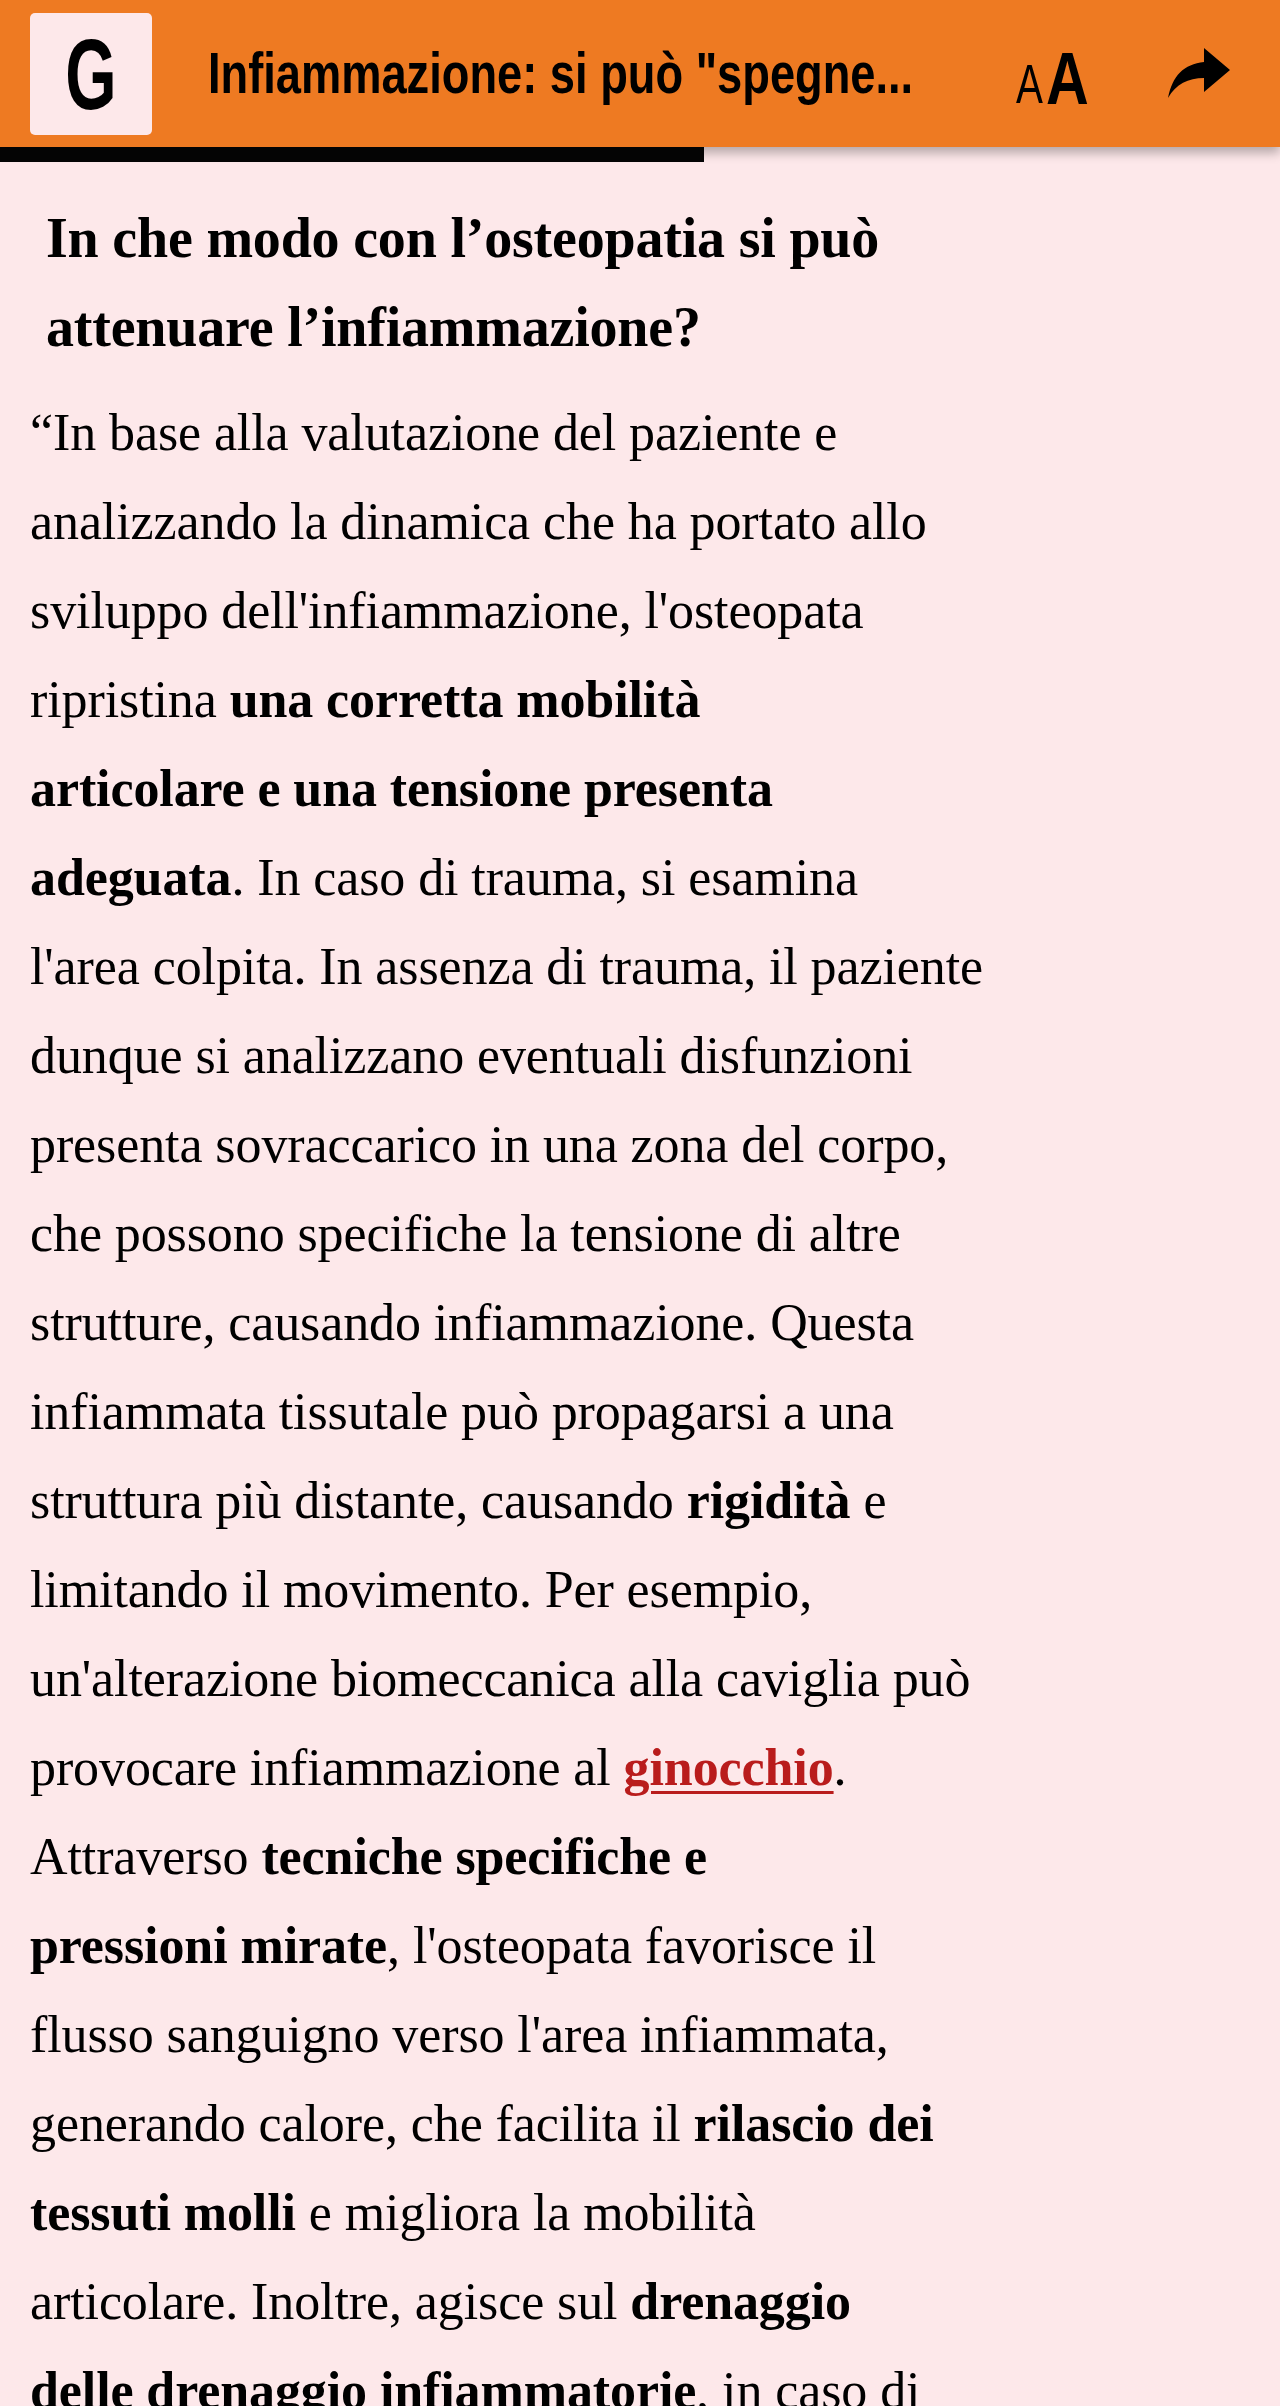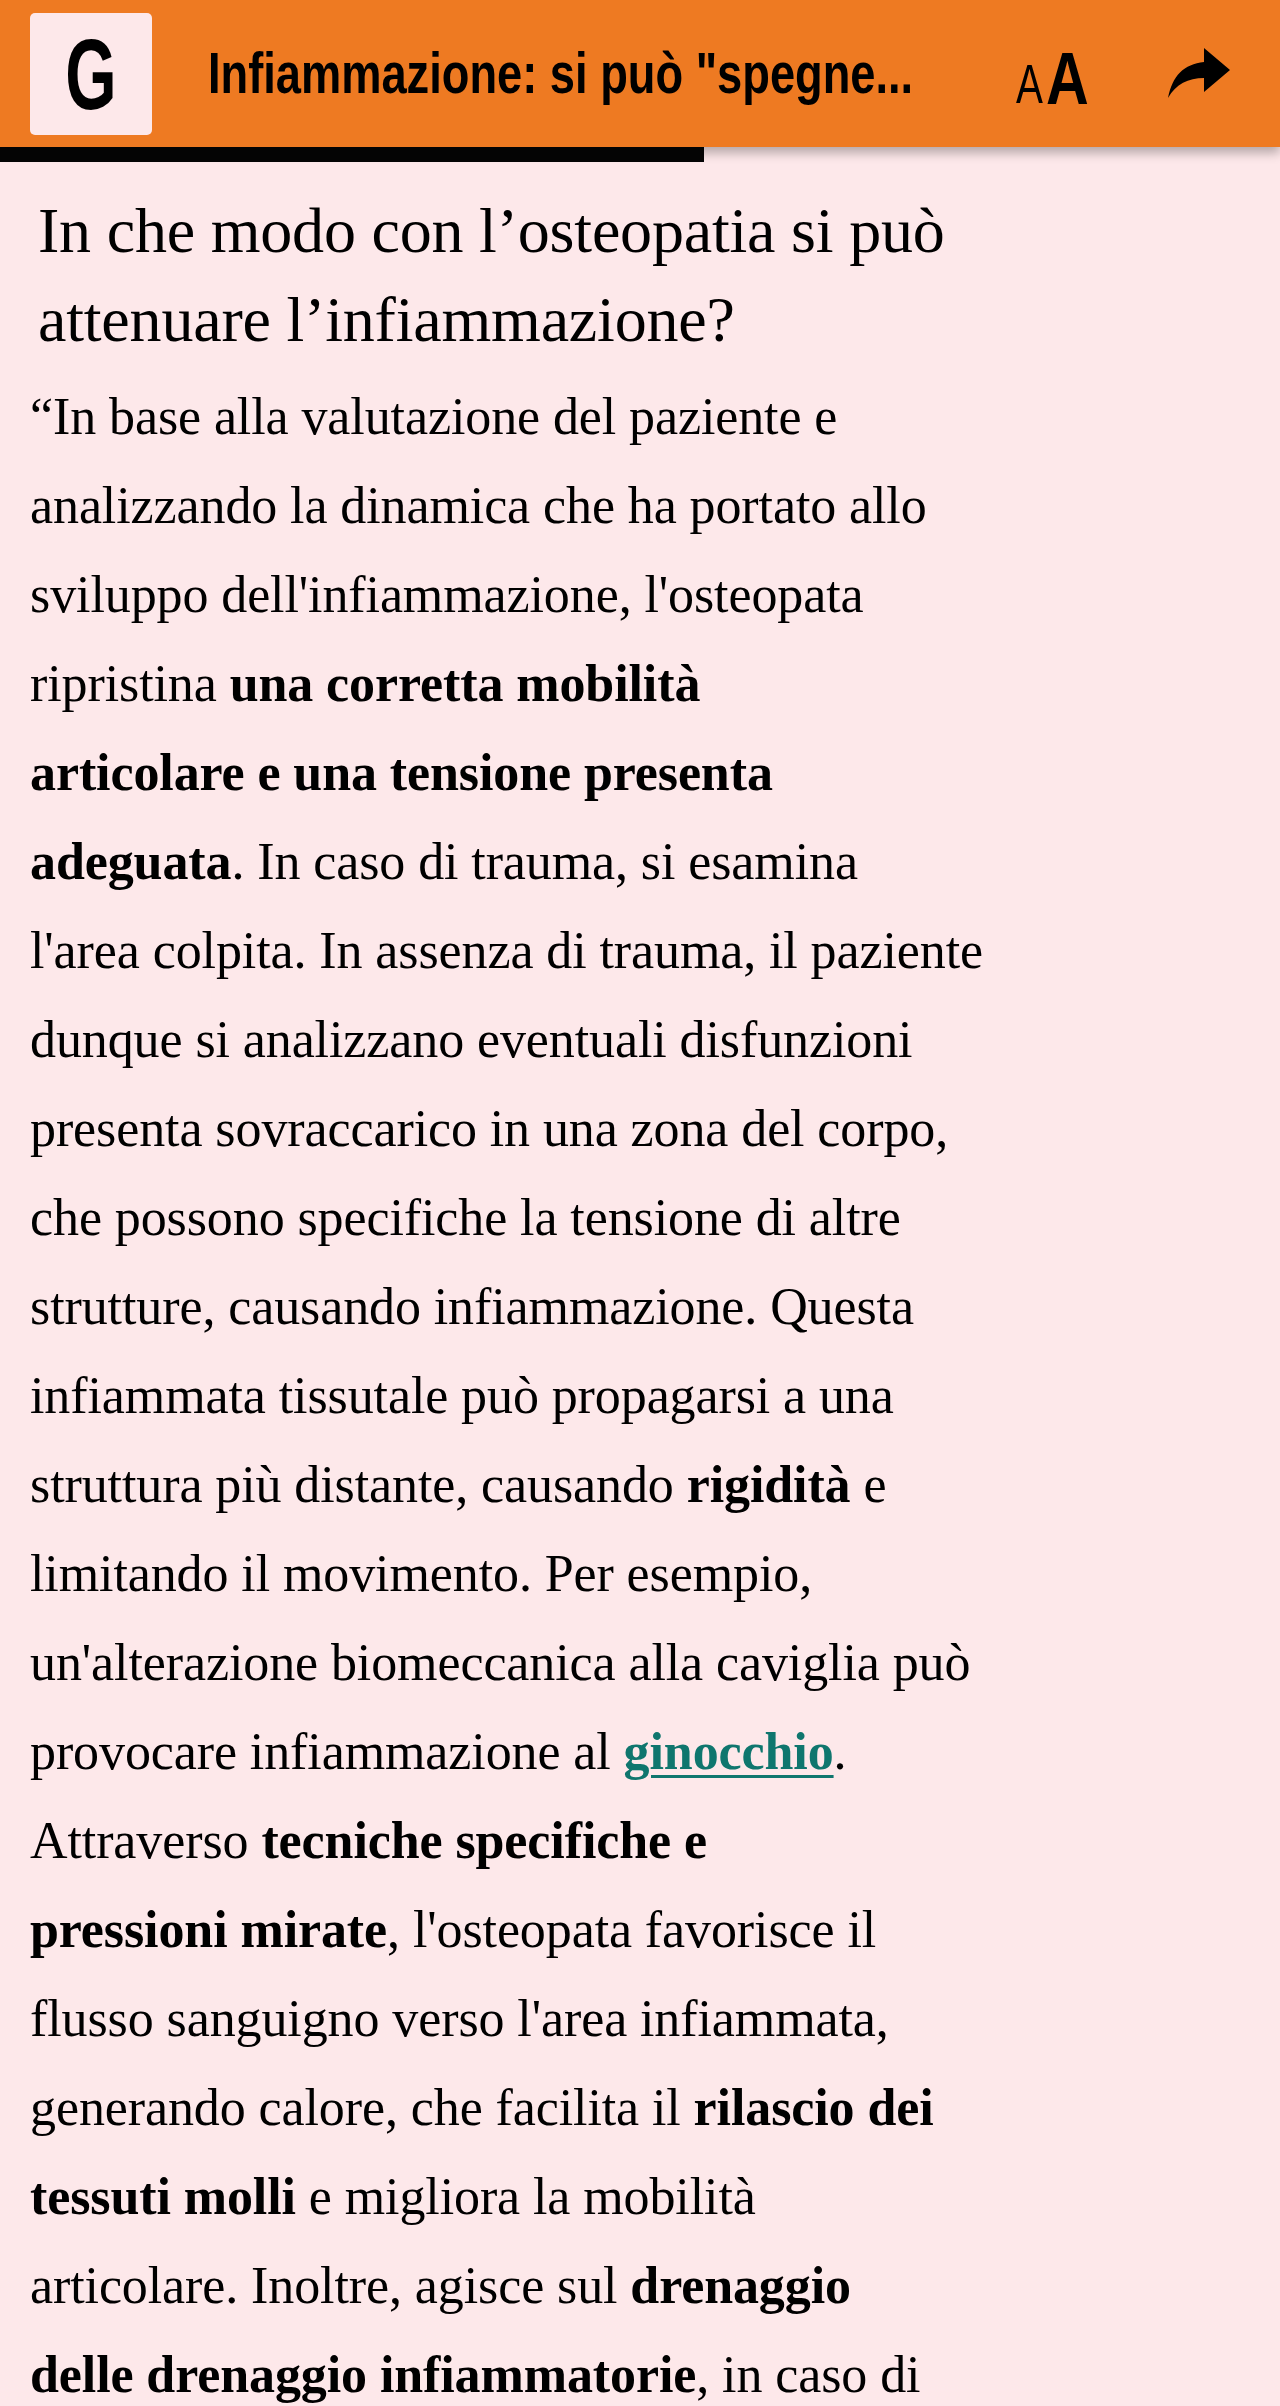--- a/index.html
+++ b/index.html
@@ -104,37 +104,37 @@
     background: #050505;
   }
   .article {
     position: absolute;
     left: 30px; top: 178px;
     width: 1225px;
     font-family: "Liberation Serif", serif;
     color: #000;
   }
   .heading {
-    margin: 8px;
-    font-size: 64px;
+    margin: 16px;
+    font-size: 56px;
     line-height: 89px;
-    font-weight: normal;
+    font-weight: bold;
     letter-spacing: -0.2px;
   }
   .para {
     margin: 0;
     font-size: 52px;
     line-height: 89px;
     letter-spacing: -0.1px;
   }
   .para b {
     font-weight: bold;
   }
   .para .link {
-    color: #0f766e;
+    color: #b91c1c;
     font-weight: bold;
     text-decoration: underline;
     text-decoration-thickness: 3px;
     text-underline-offset: 6px;
     cursor: pointer;
     margin-top: 36px;
   }
   .line { display: block; white-space: nowrap; }
 </style>
 </head>

